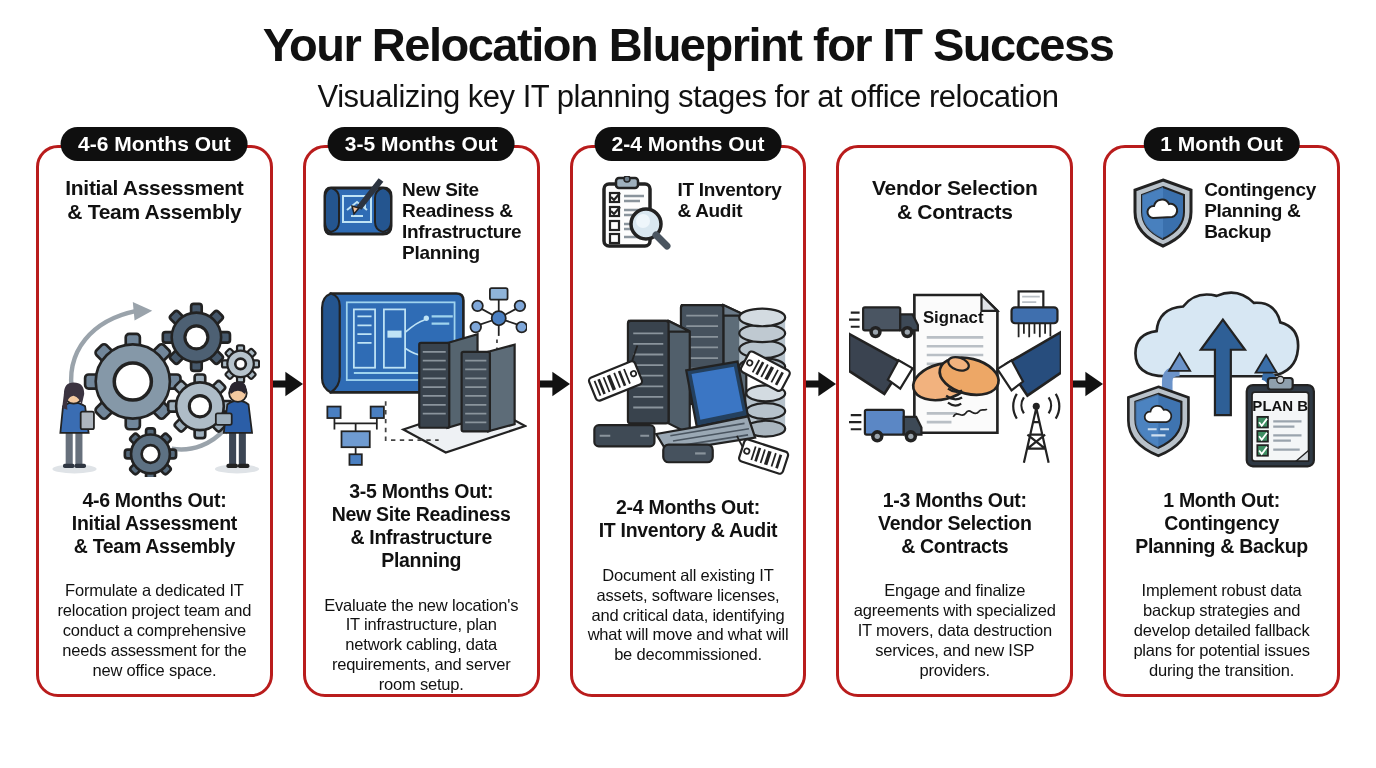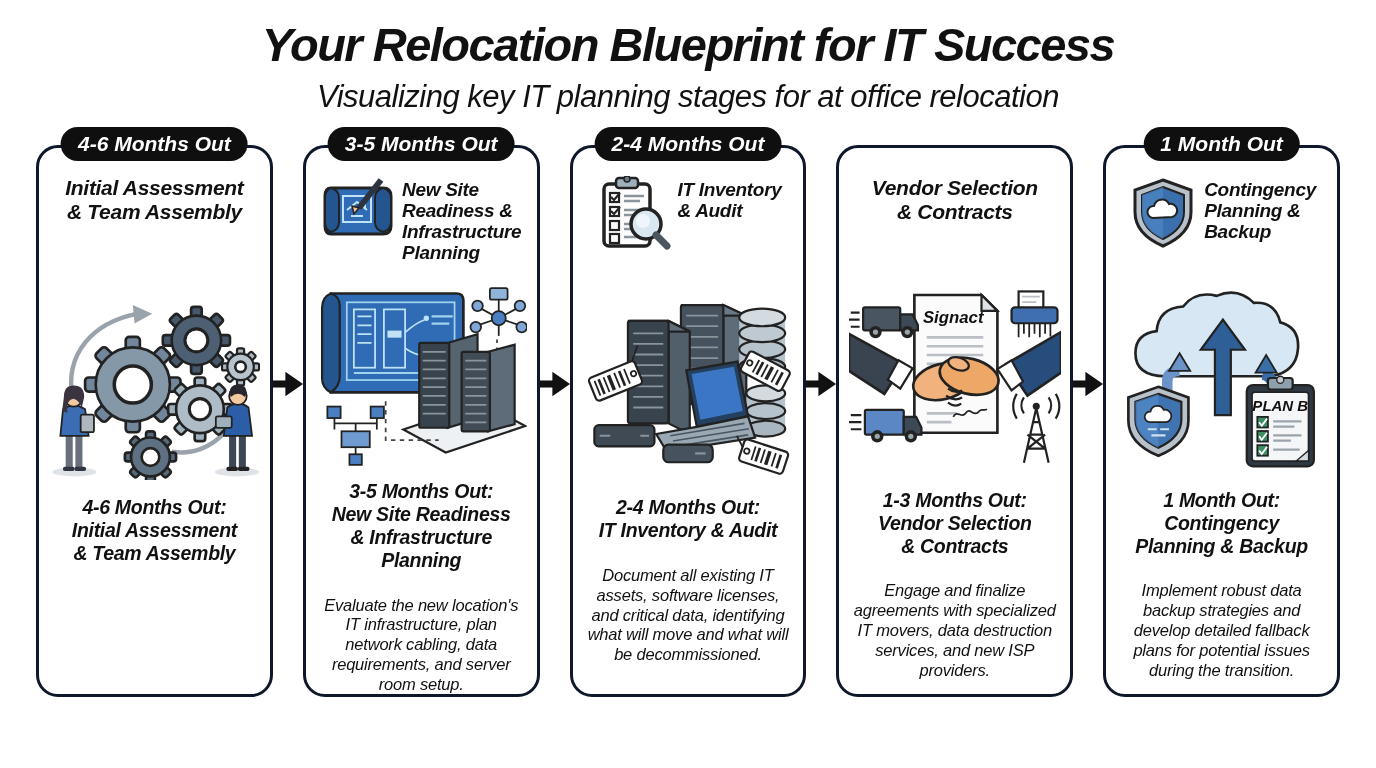--- a/index.html
+++ b/index.html
@@ -1,22 +1,22 @@
 <!DOCTYPE html>
 <html><head>
 <meta charset="utf-8">
 <style>
   html,body{margin:0;padding:0;width:1376px;height:768px;overflow:hidden;
     background:#ffffff;font-family:"Liberation Sans","DejaVu Sans",sans-serif;color:#111;}
-  .page{width:1376px;height:732px;position:relative;font-style:italic;}
+  .page{width:1376px;height:732px;position:relative;}
   .hdr{ text-align:center; padding-top:20px;}
   .title{font-size:47px;font-weight:700;letter-spacing:-1.5px;line-height:1.05;}
   .subtitle{font-size:31px;font-weight:500;margin-top:10px;letter-spacing:-0.5px;}
   .row{display:flex;align-items:stretch;margin:30px 36px 0 36px;}
-  .card{flex:1;position:relative;border:3px solid #0f172a;border-radius:22px;background:#fff;
+  .card{flex:1;position:relative;border:3px solid #b91c1c;border-radius:22px;background:#fff;
     height:552px;box-sizing:border-box;display:flex;flex-direction:column;padding:26px 8px 14px 8px;}
   .badge{position:absolute;top:-21px;left:50%;transform:translateX(-50%);
     background:#0f0f0f;color:#fff;font-weight:700;font-size:21px;
     padding:5px 17px;border-radius:21px;white-space:nowrap;}
   .gap{width:30px;flex:0 0 30px;display:flex;justify-content:center;}
   .gap svg{margin-top:224px;}
   .stage-head{min-height:98px;display:flex;align-items:flex-start;justify-content:center;gap:5px;padding:2px 2px 0 2px;}
   .stage-head.center{align-items:flex-start;}
   .h-center{font-size:21px;font-weight:700;text-align:center;line-height:1.15;white-space:pre-line;letter-spacing:-0.3px;width:100%;}
   .h-left{font-size:19px;font-weight:700;text-align:left;line-height:1.1;white-space:pre-line;letter-spacing:-0.3px;padding-top:4px;}
@@ -128,20 +128,21 @@
             <path d="M15,28 q12,-9 24,0 l4,32 h-32 z" fill="#2b5ea7" stroke="#222" stroke-width="2"></path>
             <rect x="2" y="38" width="18" height="13" rx="2" fill="#9fb0bd" stroke="#222" stroke-width="2"></rect>
             <circle cx="27" cy="15" r="10" fill="#f3c9a0" stroke="#222" stroke-width="2"></circle>
             <path d="M17,12 q1,-10 10,-10 q10,0 10,10 l-2,4 q-8,-7 -16,0 z" fill="#2a2630"></path>
           </g>
         </svg>
       </div>
       <div class="summary">4-6 Months Out:
 Initial Assessment
 &amp; Team Assembly</div>
+      <div class="desc">Formulate a dedicated IT relocation project team and conduct a comprehensive needs assessment for the new office space.</div>
     </div>
 
     <div class="gap">
       <svg width="34" height="30" viewBox="0 0 34 30">
         <rect x="0" y="11" width="15" height="8" fill="#111"></rect>
         <polygon points="14,1 34,15 14,29" fill="#111"></polygon>
       </svg>
     </div>
 
     <div class="card">

